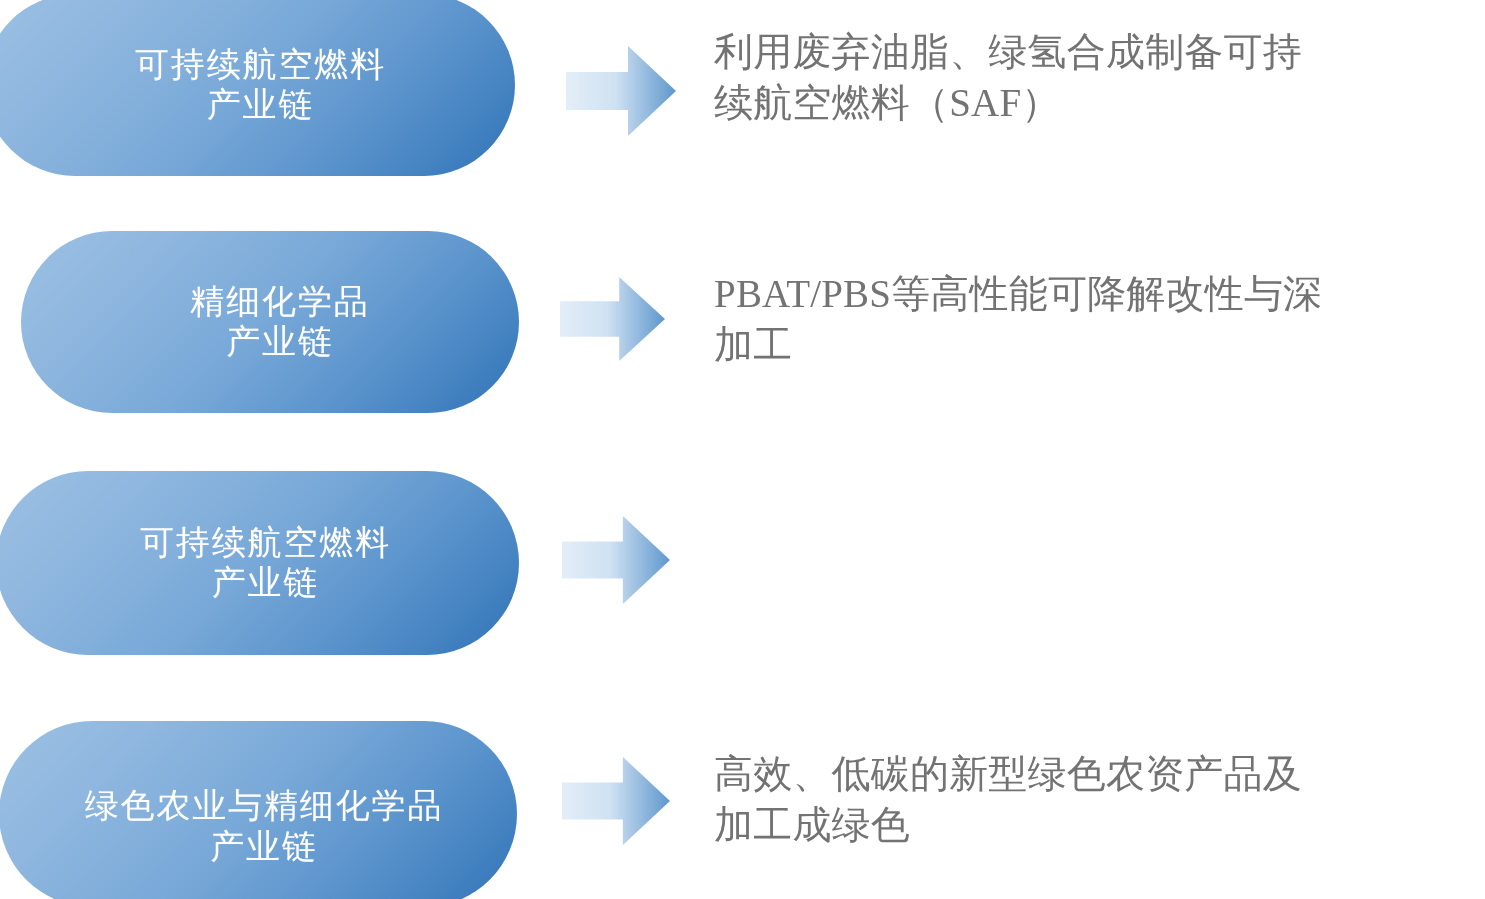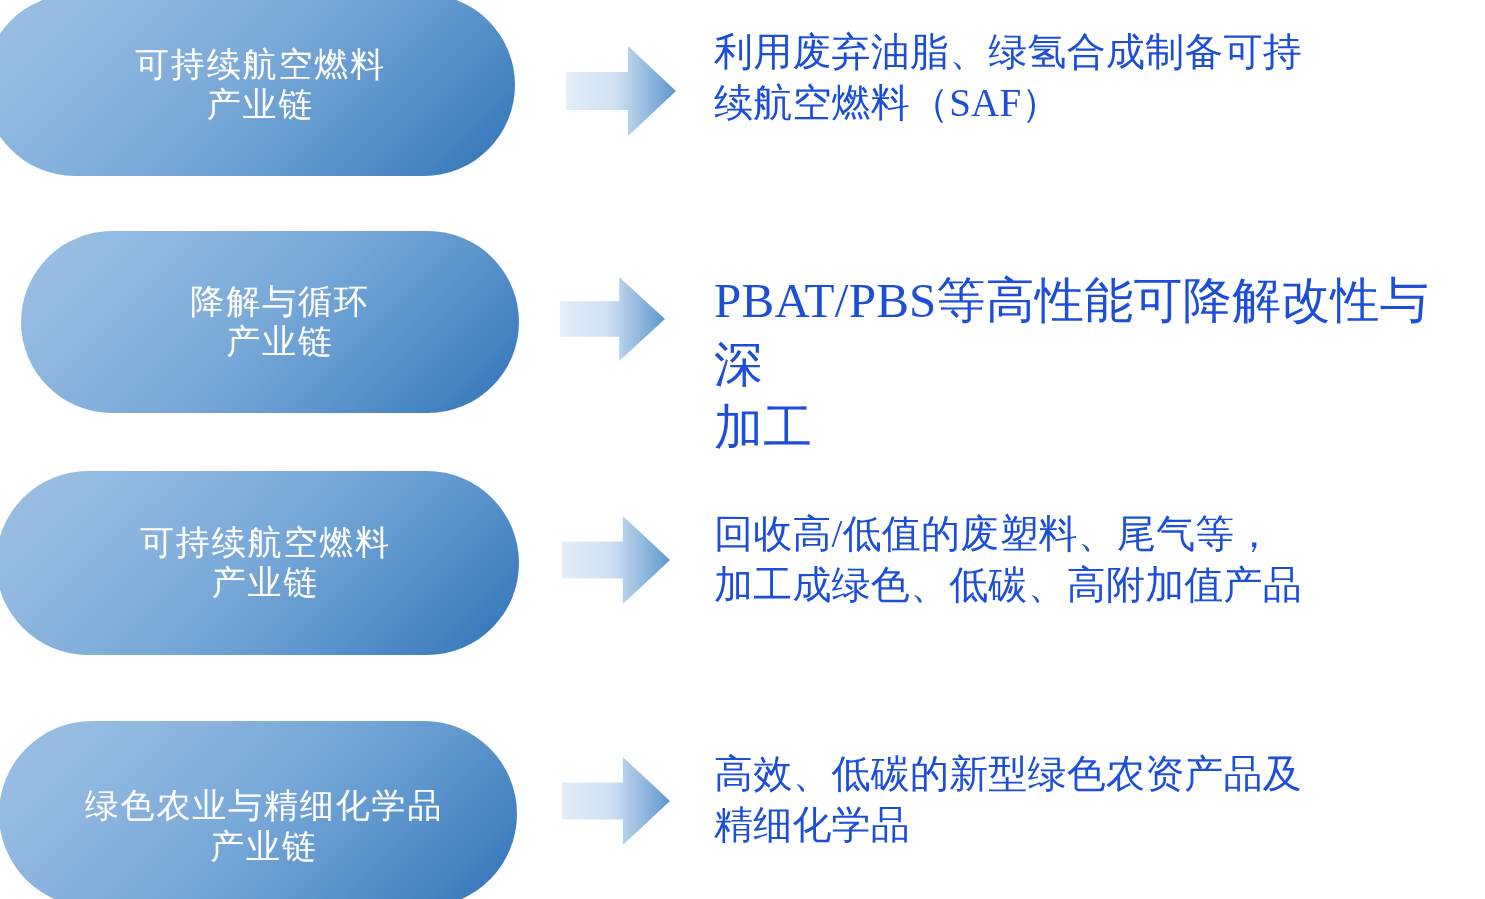--- a/index.html
+++ b/index.html
@@ -49,21 +49,21 @@
 
   
   .arrow {
     position: absolute;
   }
   .arrow svg { display: block; width: 100%; height: 100%; }
 
   
   .desc {
     position: absolute;
-    color: #1d4ed8;
+    color: #737373;
     line-height: 1.30;
     letter-spacing: 0.005em;
     white-space: pre-line;
     text-align: left;
   }
 </style>
 </head>
 <body>
 
 <div id="canvas">
@@ -83,75 +83,73 @@
         </linearGradient>
       </defs>
       <polygon points="0,26 62,26 62,0 110,45 62,90 62,64 0,64" fill="url(#agrad1)"></polygon>
     </svg>
   </div>
 
   <div class="desc" style="left:714px; top:27px; width:760px; font-size:39px;">利用废弃油脂、绿氢合成制备可持
 续航空燃料（SAF）</div>
 
   <div class="pill" style="left:21px; top:231px; width:498px; height:182px;">
-    <div class="pill-label" style="font-size:34px; padding-left:20px;">降解与循环
+    <div class="pill-label" style="font-size:34px; padding-left:20px;">精细化学品
 产业链</div>
   </div>
 
   <div class="arrow" style="left:560px; top:277px; width:105px; height:84px;">
     <svg viewBox="0 0 110 90" preserveAspectRatio="none" aria-hidden="true">
       <defs>
         <linearGradient id="agrad2" x1="0" y1="0" x2="1" y2="0">
           <stop offset="0%" stop-color="#e3eef8"></stop>
           <stop offset="45%" stop-color="#cfe1f2"></stop>
           <stop offset="100%" stop-color="#5f97cd"></stop>
         </linearGradient>
       </defs>
       <polygon points="0,26 62,26 62,0 110,45 62,90 62,64 0,64" fill="url(#agrad2)"></polygon>
     </svg>
   </div>
 
-  <div class="desc" style="left:714px; top:269px; width:760px; font-size:49px;">PBAT/PBS等高性能可降解改性与深
+  <div class="desc" style="left:714px; top:269px; width:760px; font-size:39px;">PBAT/PBS等高性能可降解改性与深
 加工</div>
 
   <div class="pill" style="left:-4px; top:471px; width:523px; height:184px;">
     <div class="pill-label" style="font-size:34px; padding-left:16px;">可持续航空燃料
 产业链</div>
   </div>
 
   <div class="arrow" style="left:562px; top:516px; width:108px; height:88px;">
     <svg viewBox="0 0 110 90" preserveAspectRatio="none" aria-hidden="true">
       <defs>
         <linearGradient id="agrad3" x1="0" y1="0" x2="1" y2="0">
           <stop offset="0%" stop-color="#e3eef8"></stop>
           <stop offset="45%" stop-color="#cfe1f2"></stop>
           <stop offset="100%" stop-color="#5f97cd"></stop>
         </linearGradient>
       </defs>
       <polygon points="0,26 62,26 62,0 110,45 62,90 62,64 0,64" fill="url(#agrad3)"></polygon>
     </svg>
   </div>
 
-  <div class="desc" style="left:714px; top:509px; width:760px; font-size:39px;">回收高/低值的废塑料、尾气等，
-加工成绿色、低碳、高附加值产品</div>
 
   <div class="pill" style="left:-1px; top:721px; width:518px; height:186px;">
     <div class="pill-label" style="font-size:34px; padding-left:12px;margin-top:25px;">绿色农业与精细化学品
 产业链</div>
   </div>
 
   <div class="arrow" style="left:562px; top:757px; width:108px; height:88px;">
     <svg viewBox="0 0 110 90" preserveAspectRatio="none" aria-hidden="true">
       <defs>
         <linearGradient id="agrad4" x1="0" y1="0" x2="1" y2="0">
           <stop offset="0%" stop-color="#e3eef8"></stop>
           <stop offset="45%" stop-color="#cfe1f2"></stop>
           <stop offset="100%" stop-color="#5f97cd"></stop>
         </linearGradient>
       </defs>
       <polygon points="0,26 62,26 62,0 110,45 62,90 62,64 0,64" fill="url(#agrad4)"></polygon>
     </svg>
   </div>
 
   <div class="desc" style="left:714px; top:749px; width:760px; font-size:39px;">高效、低碳的新型绿色农资产品及
-精细化学品</div>
+加工成绿色</div>
 
 </div>
 
 </body></html>

